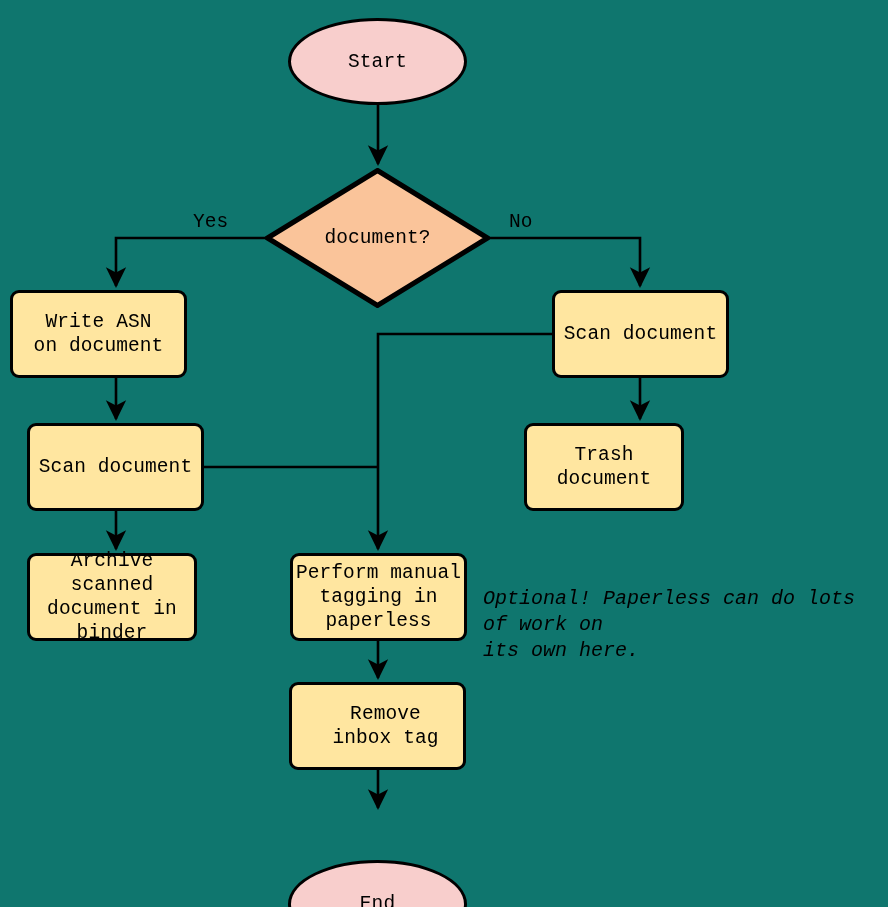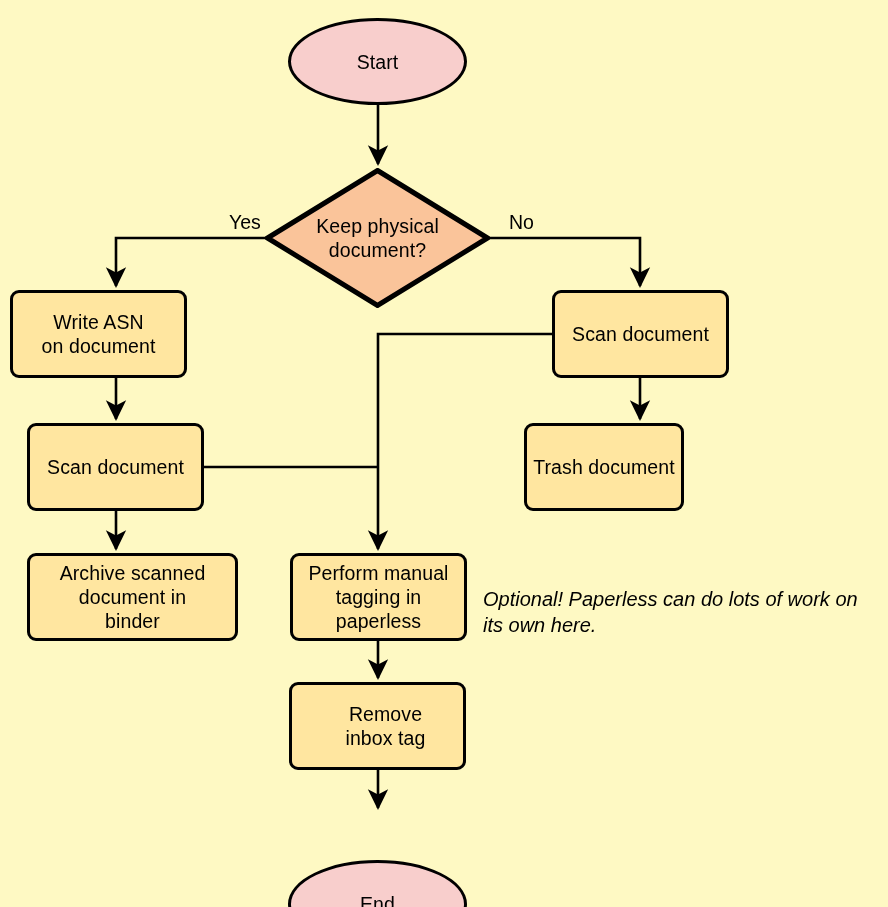--- a/index.html
+++ b/index.html
@@ -9,22 +9,23 @@
     background: #ffffff;
   }
   body {
     font-family: "Liberation Sans", sans-serif;
     -webkit-font-smoothing: antialiased;
   }
   #flow-canvas {
     position: relative;
     width: 888px;
     height: 907px;
-    background: #fef9c3;
+    background: #0f766e;
     overflow: hidden;
+    font-family: Liberation Mono, monospace;
   }
   #edge-layer {
     position: absolute;
     left: 0;
     top: 0;
     width: 888px;
     height: 907px;
     pointer-events: none;
   }
   .node {
@@ -122,40 +123,39 @@
 
   <div class="node node-terminator" style="left:288px; top:18px; width:179px; height:87px;">
     <span>Start</span>
   </div>
 
   <div class="node node-decision" style="left:265px; top:168px; width:225px; height:140px;">
     <svg class="decision-shape" viewBox="0 0 225 140" preserveAspectRatio="none" xmlns="http://www.w3.org/2000/svg">
       <polygon points="112.5,2.5 222.5,70 112.5,137.5 2.5,70" fill="#fac49a" stroke="#000000" stroke-width="5" stroke-linejoin="miter" vector-effect="non-scaling-stroke"></polygon>
     </svg>
     <span class="decision-label">
-      <span class="nowrap-line">Keep physical</span>
       <span class="nowrap-line">document?</span>
     </span>
   </div>
 
-  <div class="edge-label" style="left:229px; top:211px;">Yes</div>
+  <div class="edge-label" style="left:193px; top:211px;">Yes</div>
   <div class="edge-label" style="left:509px; top:211px;">No</div>
 
   <div class="node node-process" style="left:10px; top:290px; width:177px; height:88px;">
     <span>
       <span class="nowrap-line">Write ASN</span>
       <span class="nowrap-line">on document</span>
     </span>
   </div>
 
   <div class="node node-process" style="left:27px; top:423px; width:177px; height:88px;">
     <span>Scan document</span>
   </div>
 
-  <div class="node node-process" style="left:27px; top:553px; width:211px; height:88px;">
+  <div class="node node-process" style="left:27px; top:553px; width:170px; height:88px;">
     <span>
       <span class="nowrap-line">Archive scanned</span>
       <span class="nowrap-line">document in</span>
       <span class="nowrap-line">binder</span>
     </span>
   </div>
 
   <div class="node node-process" style="left:552px; top:290px; width:177px; height:88px;">
     <span>Scan document</span>
   </div>

